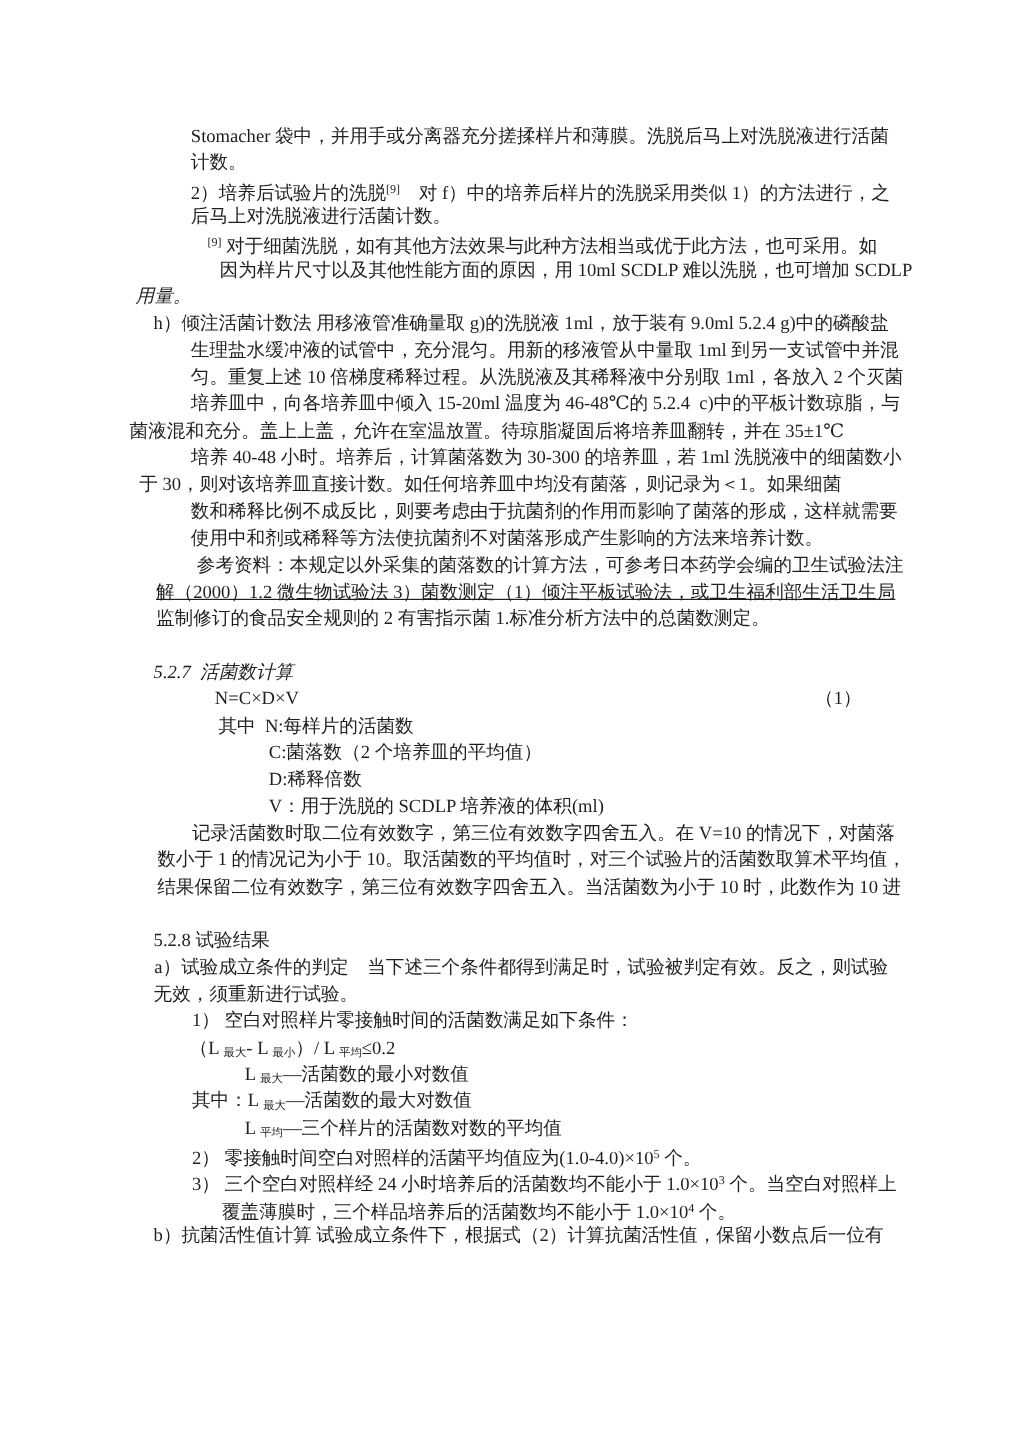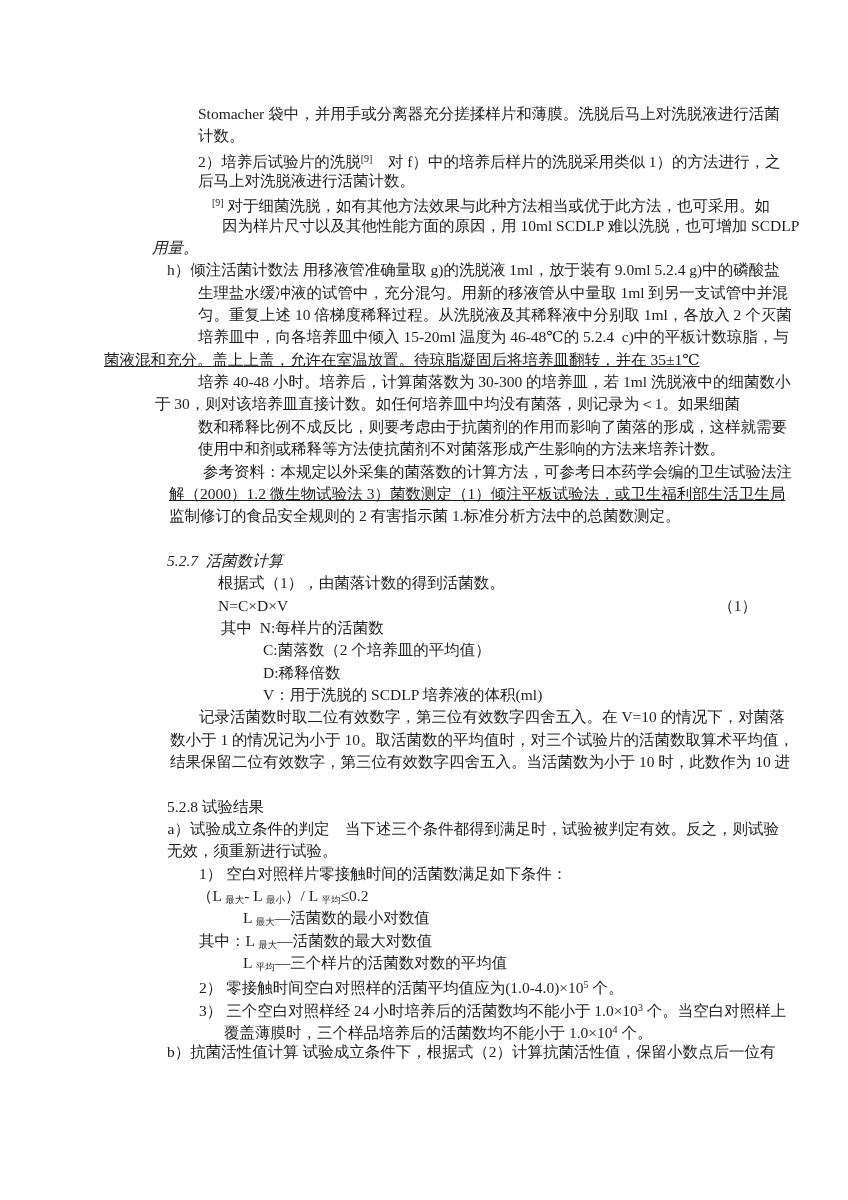--- a/index.html
+++ b/index.html
@@ -2,21 +2,21 @@
 <html><head>
 <meta charset="utf-8">
 <style>
   html,body{margin:0;padding:0;}
   body{
     width:848px;height:1200px;position:relative;overflow:hidden;
     background:#ffffff;
     font-family:"Liberation Serif","DejaVu Serif",serif;
   }
   #doc{
-    position:absolute;left:0;top:103px;width:740px;padding-left:39px;
+    position:absolute;left:0;top:103px;width:740px;
   }
   .ln{
     position:relative;
     height:22.35px;line-height:22.35px;
     font-size:15.5px;color:#1e1e1e;
     white-space:pre;
   }
   .ln .sup{
     font-size:10px;vertical-align:5px;letter-spacing:0;
   }
@@ -36,31 +36,30 @@
     <div class="ln" style="margin-left: 159px;"><span>计数。</span></div>
     <div class="ln" style="margin-left: 159px;"><span>2）培养后试验片的洗脱</span><span class="sup">[9]</span><span>　对 f）中的培养后样片的洗脱采用类似 1）的方法进行，之</span></div>
     <div class="ln" style="margin-left: 159px;"><span>后马上对洗脱液进行活菌计数。</span></div>
     <div class="ln" style="margin-left: 173px;"><span class="sup">[9]</span><span> 对于细菌洗脱，如有其他方法效果与此种方法相当或优于此方法，也可采用。如</span></div>
     <div class="ln" style="margin-left: 183px;"><span>因为样片尺寸以及其他性能方面的原因，用 10ml SCDLP 难以洗脱，也可增加 SCDLP</span></div>
     <div class="ln" style="margin-left: 113px; font-style: italic;"><span>用量。</span></div>
     <div class="ln" style="margin-left: 128px;"><span>h）倾注活菌计数法 用移液管准确量取 g)的洗脱液 1ml，放于装有 9.0ml 5.2.4 g)中的磷酸盐</span></div>
     <div class="ln" style="margin-left: 159px;"><span>生理盐水缓冲液的试管中，充分混匀。用新的移液管从中量取 1ml 到另一支试管中并混</span></div>
     <div class="ln" style="margin-left: 159px;"><span>匀。重复上述 10 倍梯度稀释过程。从洗脱液及其稀释液中分别取 1ml，各放入 2 个灭菌</span></div>
     <div class="ln" style="margin-left: 159px;"><span>培养皿中，向各培养皿中倾入 15-20ml 温度为 46-48℃的 5.2.4  c)中的平板计数琼脂，与</span></div>
-    <div class="ln" style="margin-left: 65px; text-decoration: underline;"><span>菌液混和充分。盖上上盖，允许在室温放置。待琼脂凝固后将培养皿翻转，并在 35±1℃</span></div>
+    <div class="ln" style="margin-left: 108px;"><span>菌液混和充分。盖上上盖，允许在室温放置。待琼脂凝固后将培养皿翻转，并在 35±1℃</span></div>
     <div class="ln" style="margin-left: 159px;"><span>培养 40-48 小时。培养后，计算菌落数为 30-300 的培养皿，若 1ml 洗脱液中的细菌数小</span></div>
     <div class="ln" style="margin-left: 77px; text-align: center;"><span>于 30，则对该培养皿直接计数。如任何培养皿中均没有菌落，则记录为＜1。如果细菌</span></div>
     <div class="ln" style="margin-left: 159px;"><span>数和稀释比例不成反比，则要考虑由于抗菌剂的作用而影响了菌落的形成，这样就需要</span></div>
     <div class="ln" style="margin-left: 159px;"><span>使用中和剂或稀释等方法使抗菌剂不对菌落形成产生影响的方法来培养计数。</span></div>
     <div class="ln" style="margin-left: 164px;"><span>参考资料：本规定以外采集的菌落数的计算方法，可参考日本药学会编的卫生试验法注</span></div>
     <div class="ln" style="margin-left: 130px; text-decoration: underline;"><span>解（2000）1.2 微生物试验法 3）菌数测定（1）倾注平板试验法，或卫生福利部生活卫生局</span></div>
     <div class="ln" style="margin-left: 130px;"><span>监制修订的食品安全规则的 2 有害指示菌 1.标准分析方法中的总菌数测定。</span></div>
     <div class="ln blank"></div>
     <div class="ln" style="margin-left: 128px; font-style: italic;"><span>5.2.7  活菌数计算</span></div>
-    <div class="ln" style="margin-left: 179px;"><span>根据式（1），由菌落计数的得到活菌数。</span></div>
     <div class="ln" style="margin-left: 179px;"><span>N=C×D×V</span><span class="eqnum">（1）</span></div>
     <div class="ln" style="margin-left: 182px;"><span>其中  N:每样片的活菌数</span></div>
     <div class="ln" style="margin-left: 224px;"><span>C:菌落数（2 个培养皿的平均值）</span></div>
     <div class="ln" style="margin-left: 224px;"><span>D:稀释倍数</span></div>
     <div class="ln" style="margin-left: 224px;"><span>V：用于洗脱的 SCDLP 培养液的体积(ml)</span></div>
     <div class="ln" style="margin-left: 160px;"><span>记录活菌数时取二位有效数字，第三位有效数字四舍五入。在 V=10 的情况下，对菌落</span></div>
     <div class="ln" style="margin-left: 131px;"><span>数小于 1 的情况记为小于 10。取活菌数的平均值时，对三个试验片的活菌数取算术平均值，</span></div>
     <div class="ln" style="margin-left: 131px;"><span>结果保留二位有效数字，第三位有效数字四舍五入。当活菌数为小于 10 时，此数作为 10 进</span></div>
     <div class="ln blank"></div>
     <div class="ln" style="margin-left: 128px;"><span>5.2.8 试验结果</span></div>

